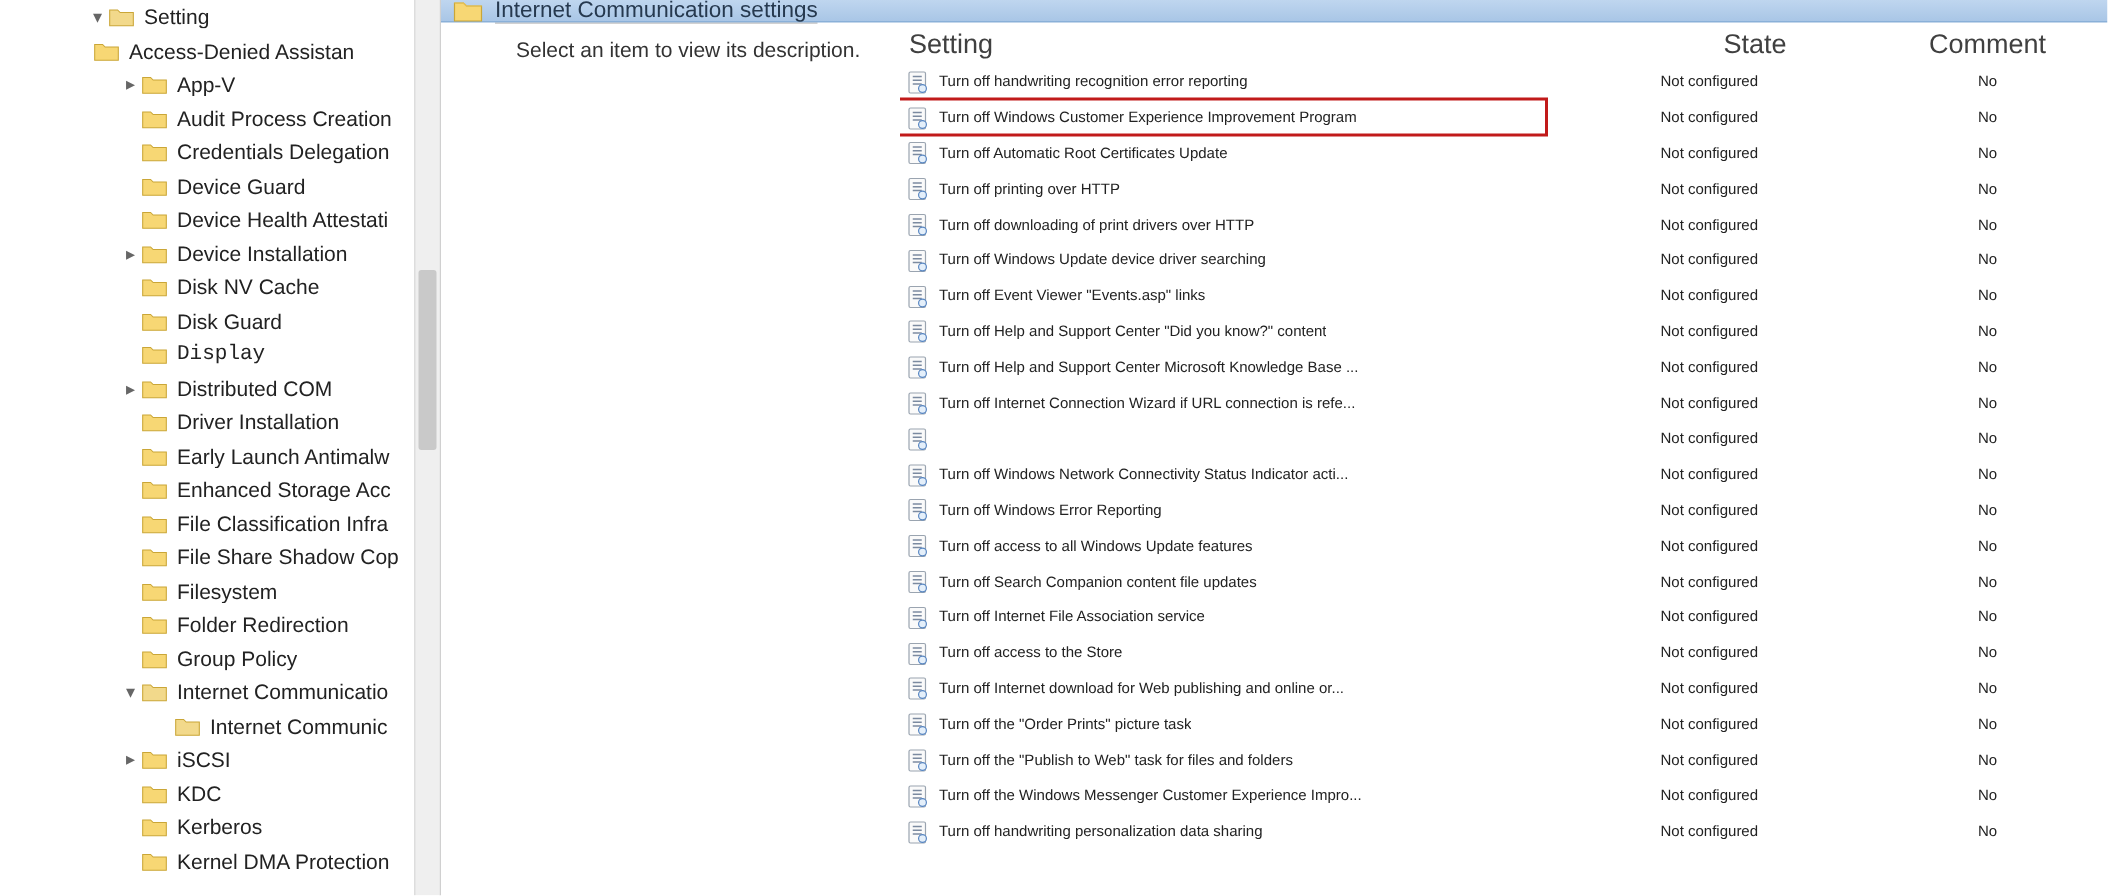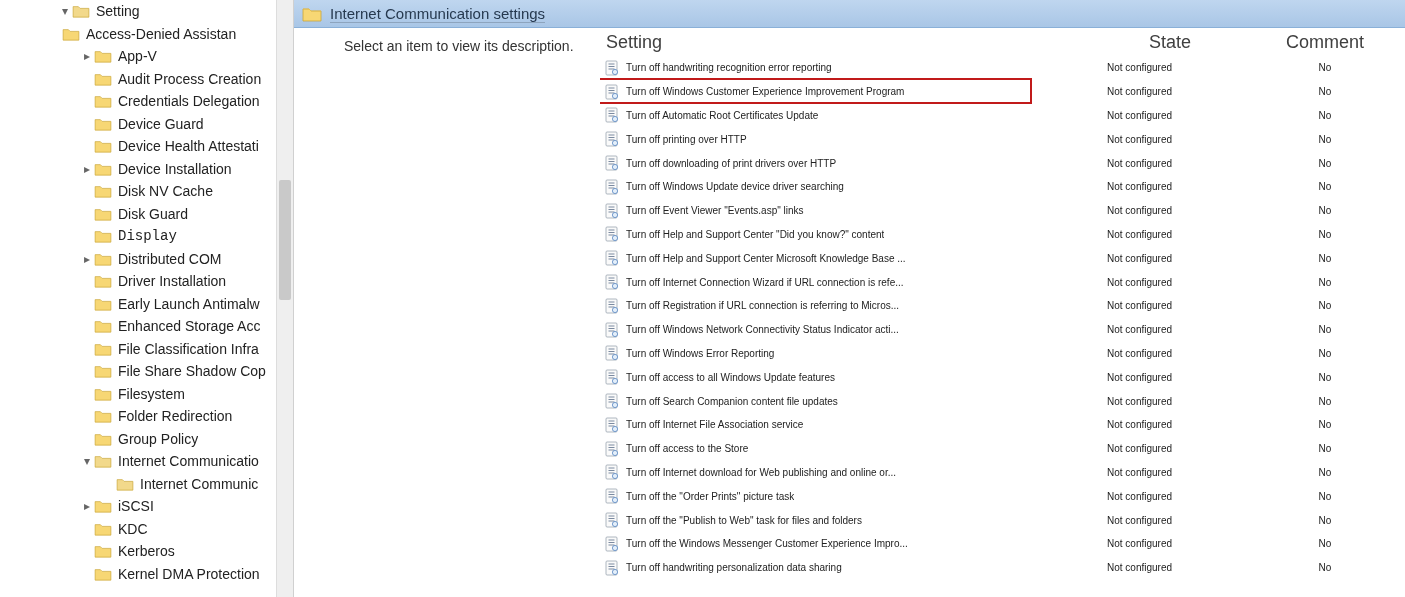--- a/index.html
+++ b/index.html
@@ -68,21 +68,21 @@
     border-radius: 2px;
   }
   
   .right-panel {
     flex: 1;
     display: flex;
     flex-direction: column;
     min-width: 0;
   }
   .header-bar {
-    height: 28px;
+    height: 15px;
     background: linear-gradient(#bfd6ef, #a9c6e6);
     border-bottom: 1px solid #8ab0d8;
     display: flex;
     align-items: center;
     padding-left: 8px;
     gap: 8px;
   }
   .header-bar .title {
     font-size: 15px;
     color: #26394f;
@@ -595,21 +595,20 @@
             <div class="setting-cell">
        <span>
                 <svg class="policy-ico" width="16" height="16" viewBox="0 0 16 16">
     <rect x="2" y="1" width="11" height="14" rx="1" fill="#fafafa" stroke="#9aa4b0" stroke-width="0.8"></rect>
     <line x1="4.5" y1="4" x2="10.5" y2="4" stroke="#7b8aa0" stroke-width="1"></line>
     <line x1="4.5" y1="6.5" x2="10.5" y2="6.5" stroke="#7b8aa0" stroke-width="1"></line>
     <line x1="4.5" y1="9" x2="10.5" y2="9" stroke="#7b8aa0" stroke-width="1"></line>
     <circle cx="11" cy="12" r="2.6" fill="#e4effa" stroke="#5886c2" stroke-width="0.8"></circle>
   </svg>
               </span>
-       <span class="label">Turn off Registration if URL connection is referring to Micros...</span>
      </div>
      <div class="state-cell">Not configured</div>
      <div class="comment-cell">No</div>
           </div>
           <div class="row">
             <div class="setting-cell">
        <span>
                 <svg class="policy-ico" width="16" height="16" viewBox="0 0 16 16">
     <rect x="2" y="1" width="11" height="14" rx="1" fill="#fafafa" stroke="#9aa4b0" stroke-width="0.8"></rect>
     <line x1="4.5" y1="4" x2="10.5" y2="4" stroke="#7b8aa0" stroke-width="1"></line>

